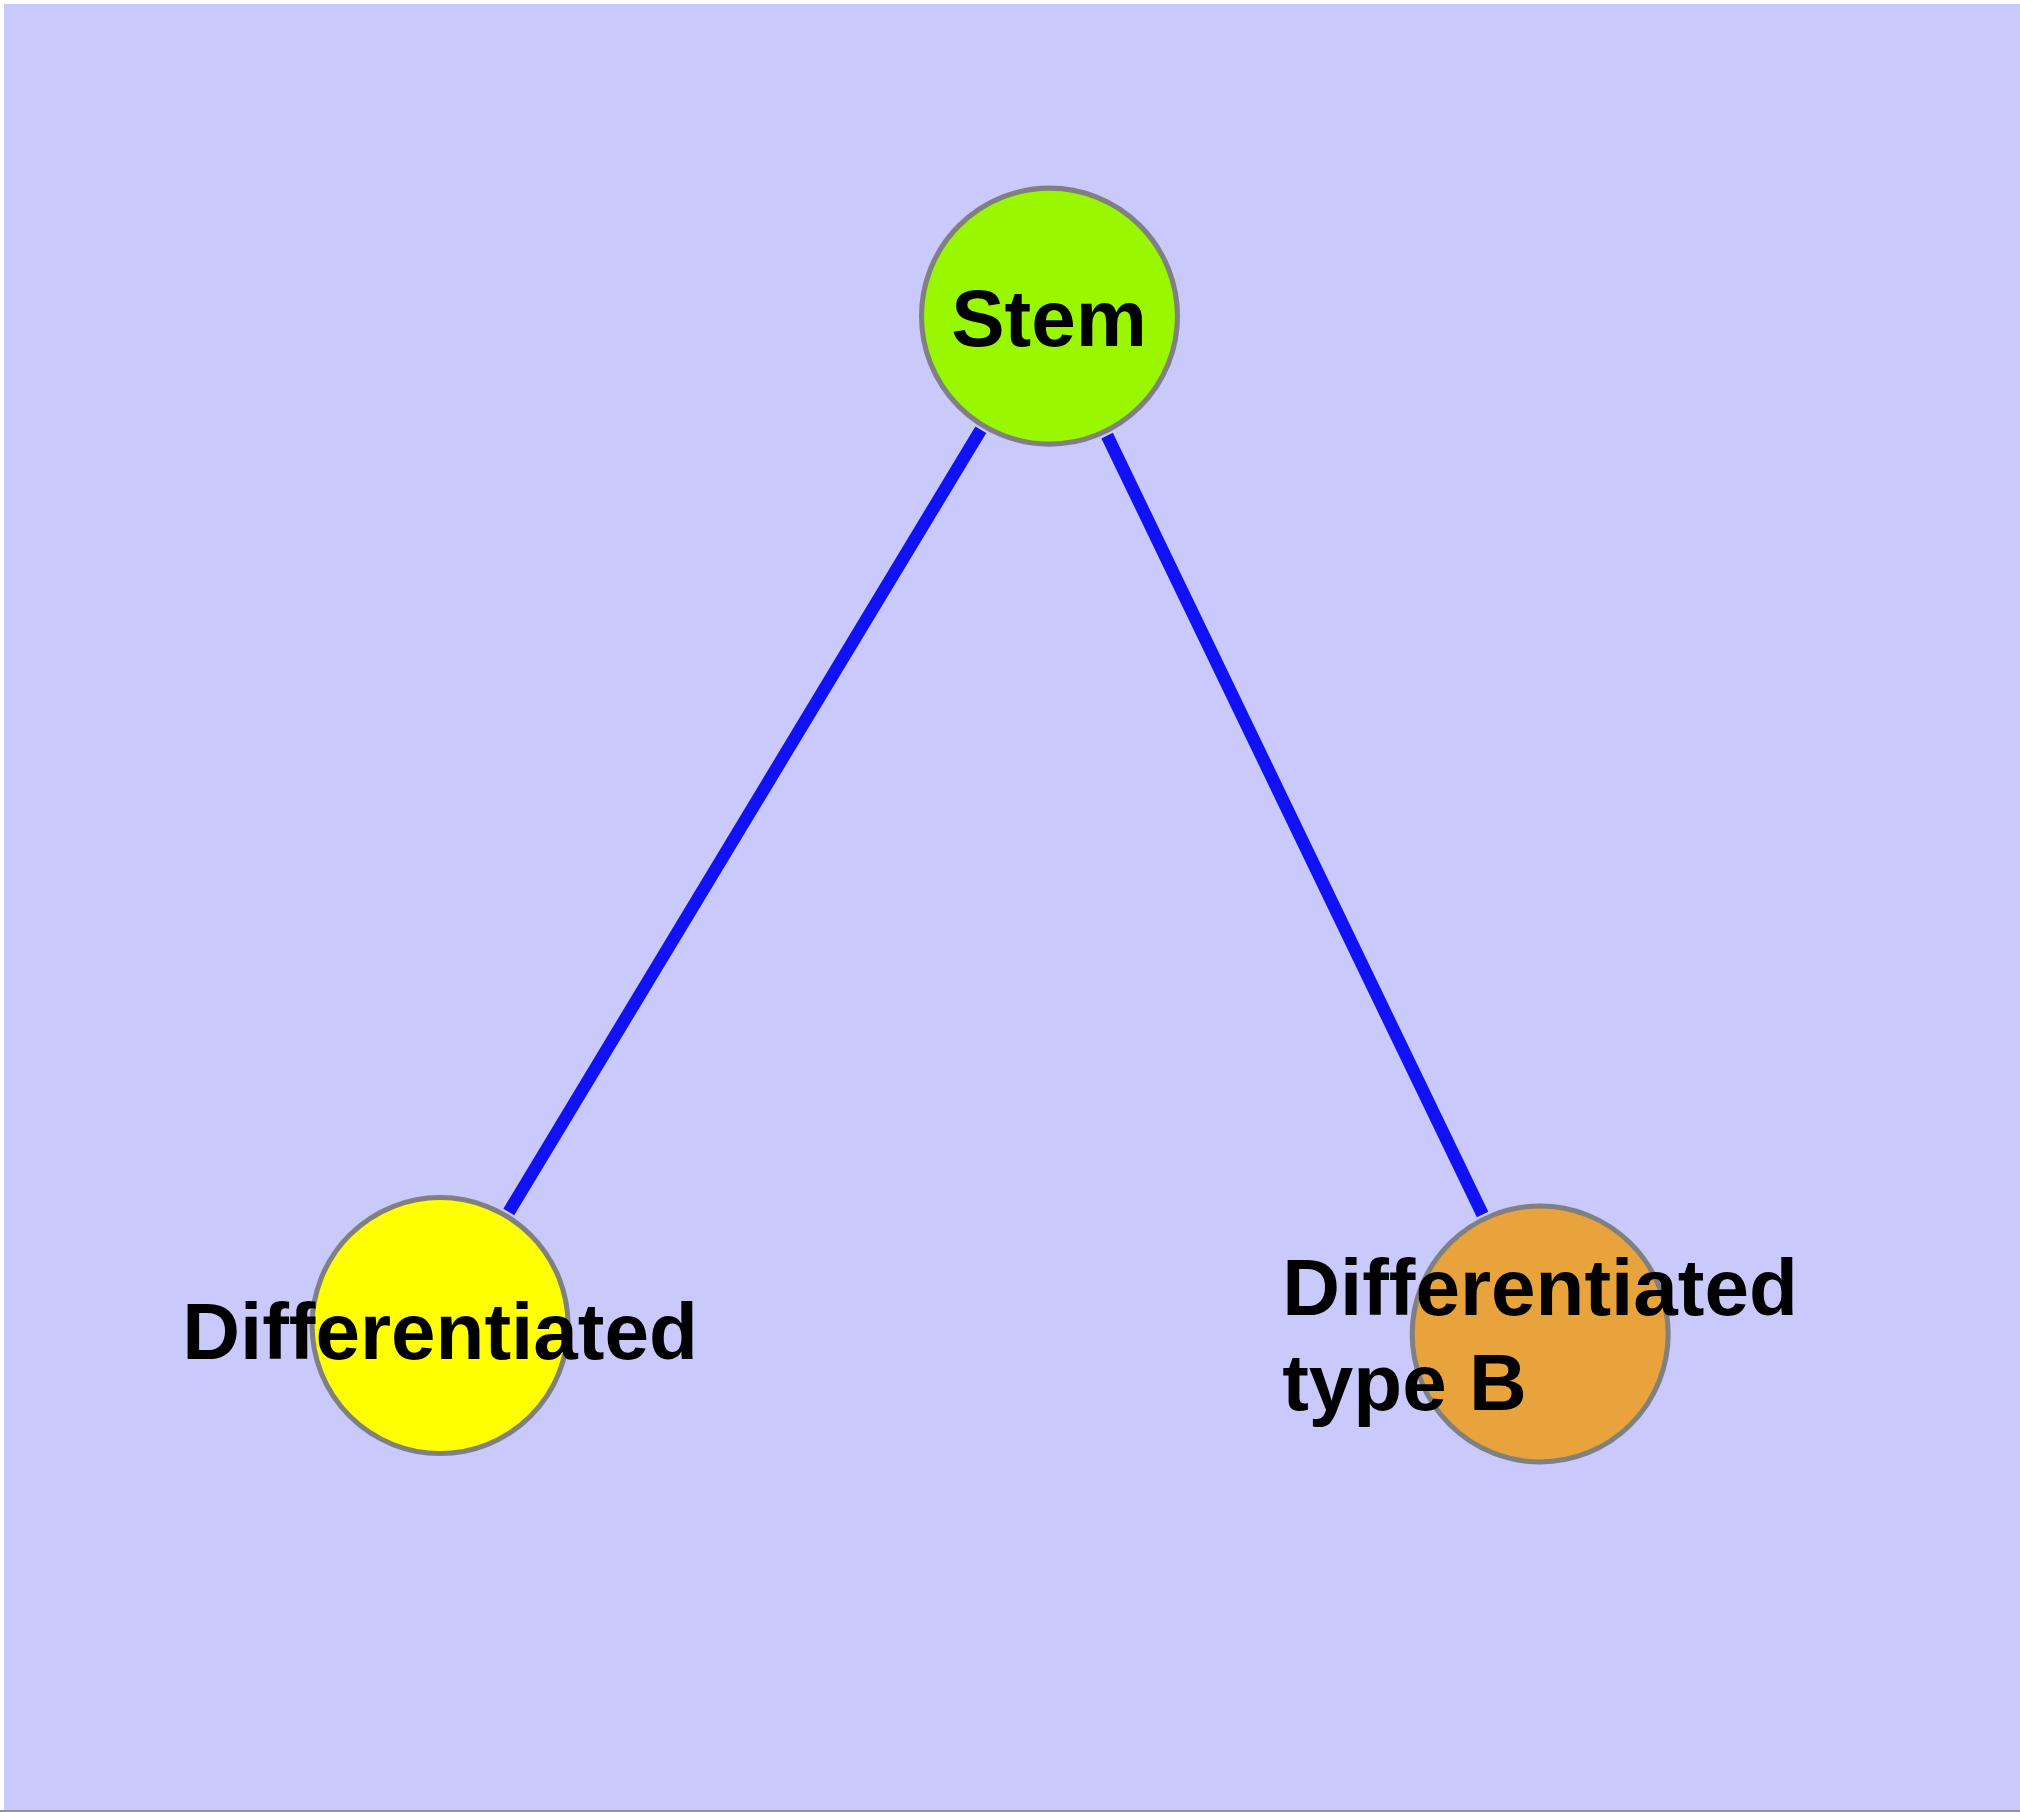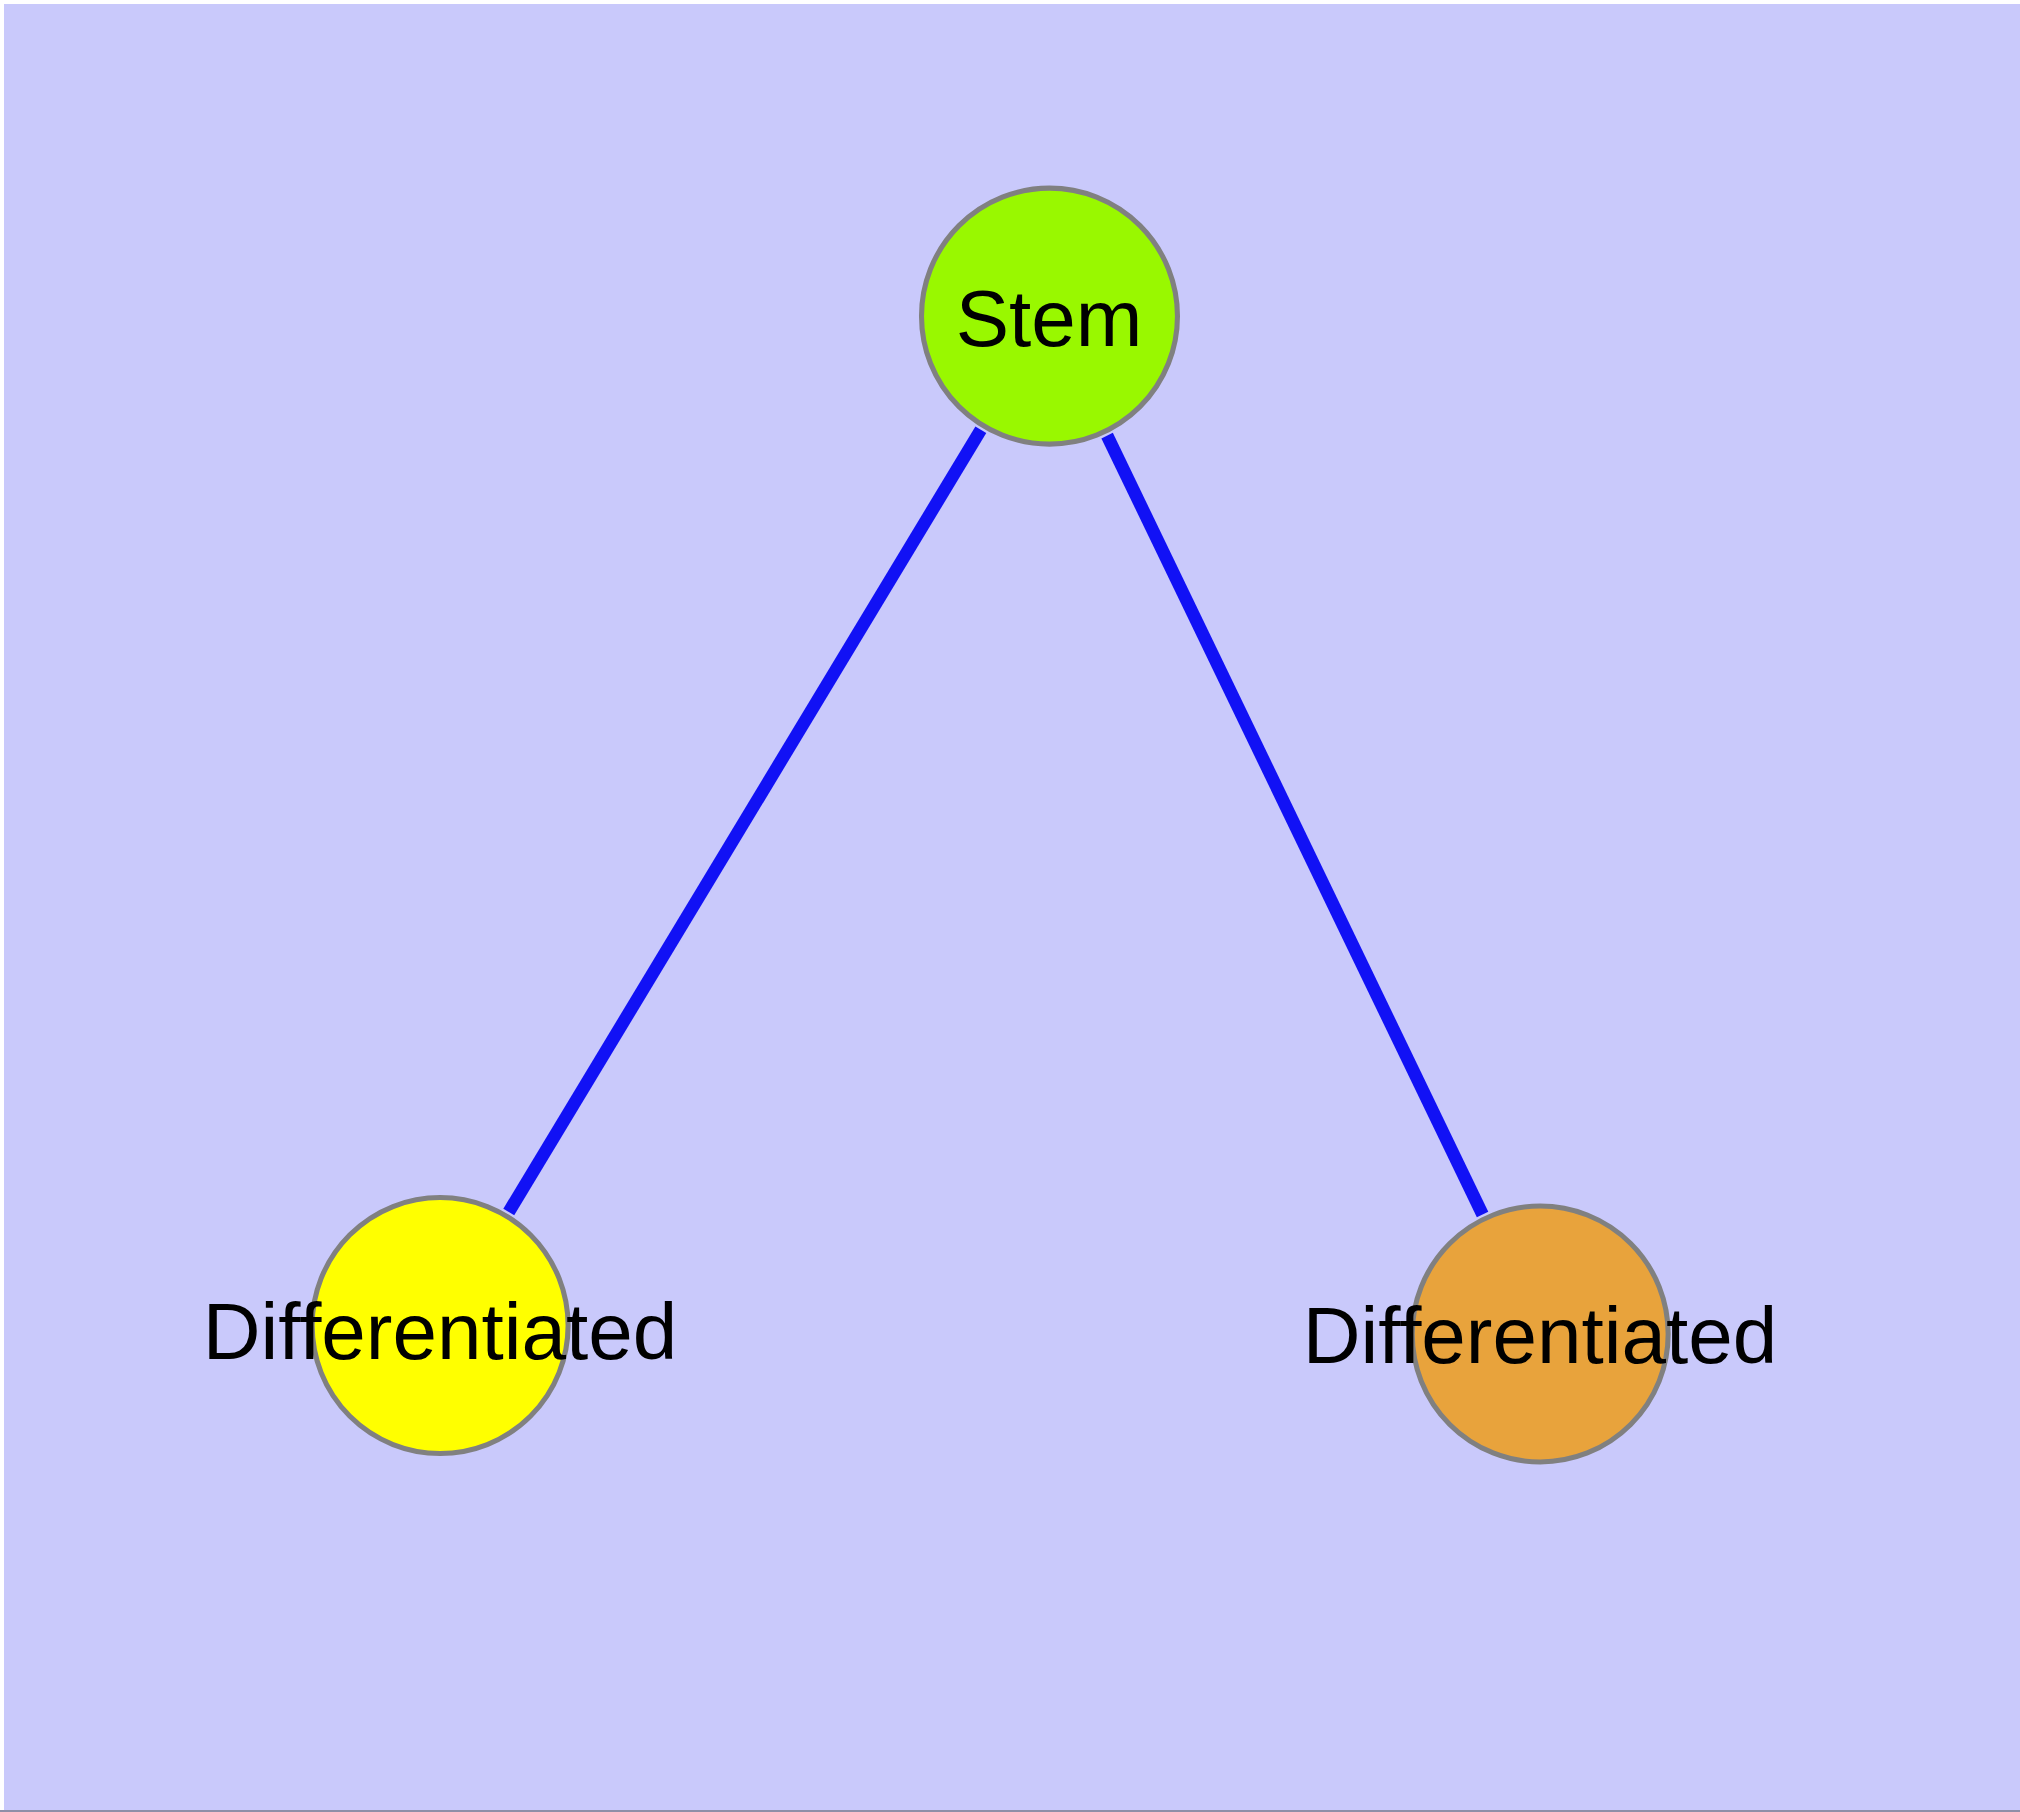--- a/index.html
+++ b/index.html
@@ -33,21 +33,21 @@
   }
   .diagram-svg {
     position: absolute;
     left: 0;
     top: 0;
   }
   .label {
     position: absolute;
     transform: translate(-50%, -50%);
     color: #000000;
-    font-weight: normal;
+    font-weight: bold;
     font-size: 80px;
     line-height: 95px;
     text-align: left;
     white-space: nowrap;
   }
   .label-stem   { left: 1049px; top: 318px; }
   .label-type-a { left: 440px;  top: 1331px; }
   .label-type-b { left: 1540px; top: 1335px; }
 </style>
 </head>
@@ -68,17 +68,18 @@
   </svg>
 
   <div class="label label-stem">Stem</div>
 
   <div class="label label-type-a">
     <div>Differentiated</div>
   </div>
 
   <div class="label label-type-b">
     <div>Differentiated</div>
+    <div>type B</div>
   </div>
 
   <div class="bottom-edge-line"></div>
 </div>
 
 
 </body></html>

